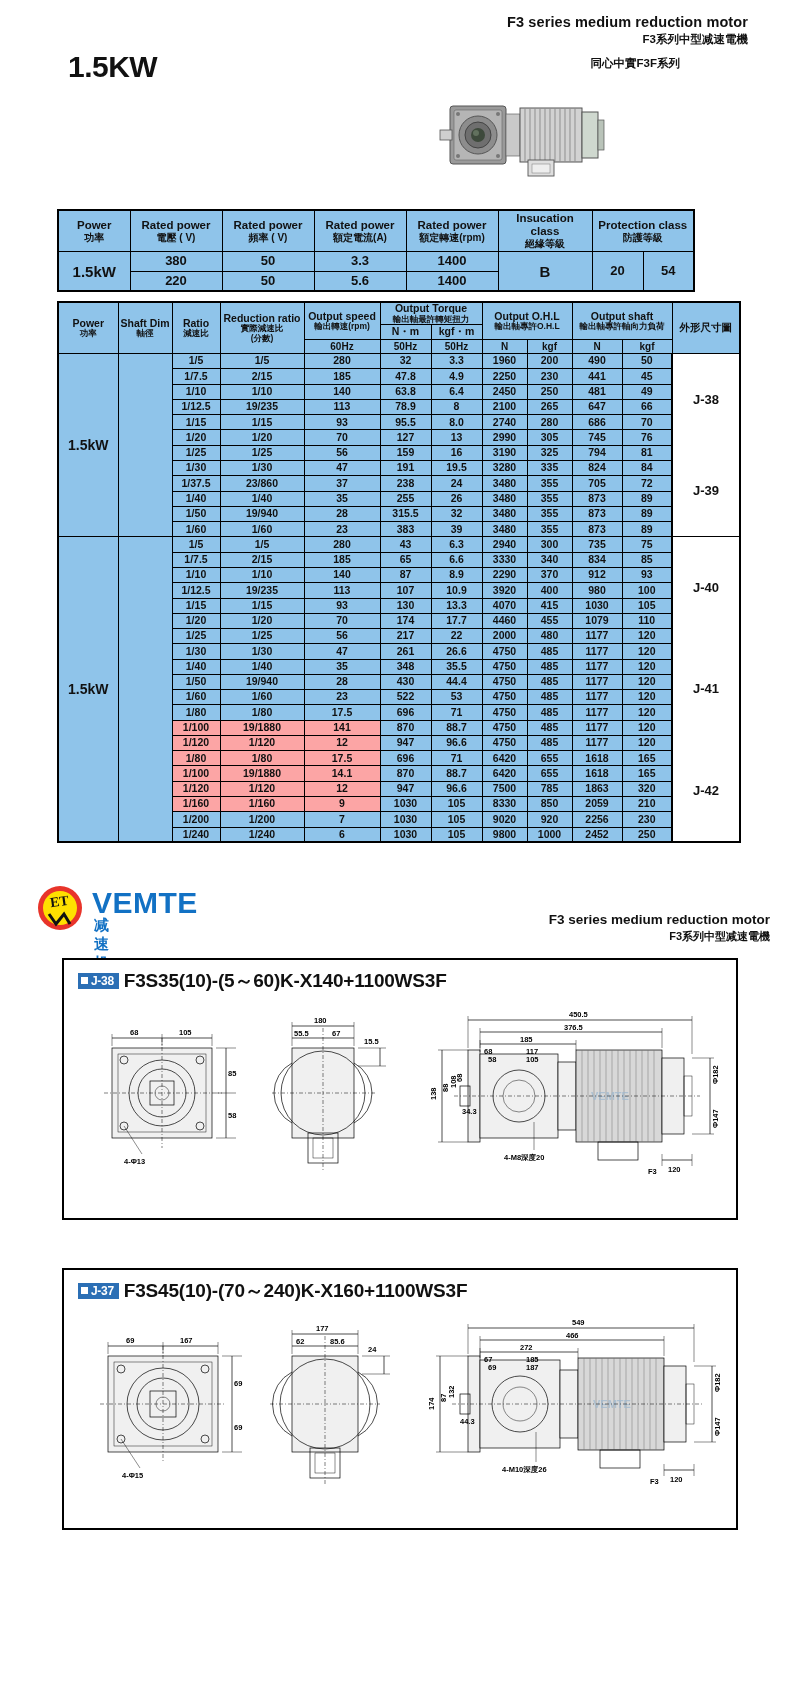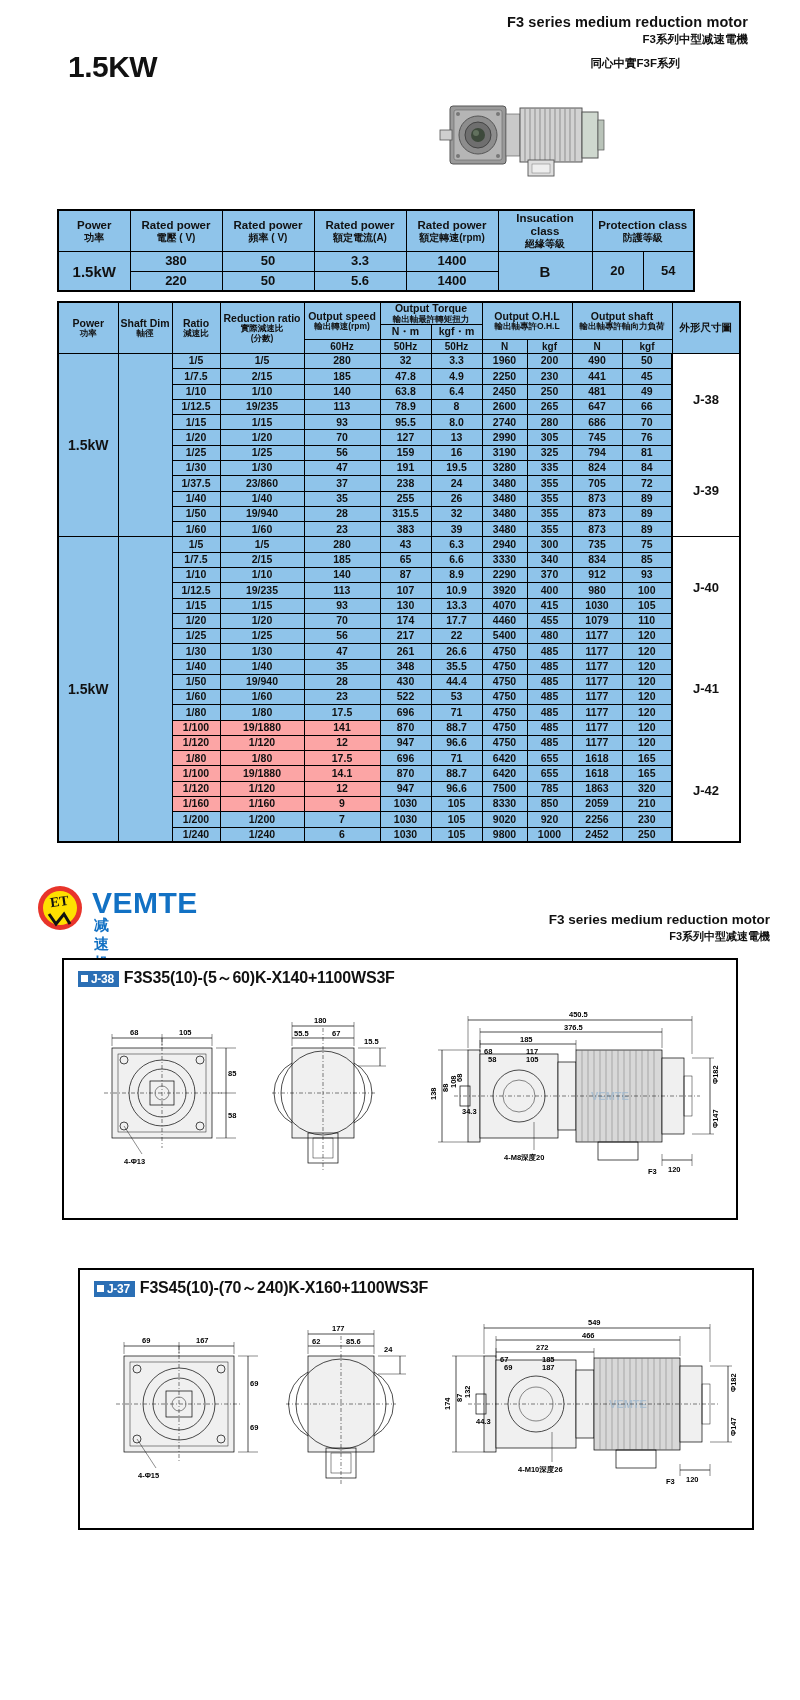--- a/index.html
+++ b/index.html
@@ -97,28 +97,28 @@
   }
 
   
   .panel {
     position: absolute;
     left: 62px; width: 676px;
     border: 2px solid #000;
     background: #fff;
   }
   #panel1 { top: 958px; height: 262px; }
-  #panel2 { top: 1268px; height: 262px; margin-left: 16px; }
+  #panel2 { top: 1268px; height: 262px; }
   .panel-title { position:absolute; left: 14px; top: 8px; display:flex; align-items:center; gap:5px; }
   .tag {
     background:#2b6fb5; color:#fff; font-weight:bold; font-size: 12px;
     padding: 1px 5px 1px 3px; letter-spacing:-.3px;
   }
   .tag .sq { display:inline-block; width:7px; height:7px; background:#fff; margin-right:3px; vertical-align:1px;}
-  .panel-code { font-size: 16px; font-weight: bold; letter-spacing:-.2px; }
+  .panel-code { font-size: 19px; font-weight: bold; letter-spacing:-.2px; }
 
   .dwg { position:absolute; left:0; top: 28px; width: 676px; height: 232px; }
   .dim { font-size: 7.5px; font-weight: bold; fill:#000; font-family:"Liberation Sans", sans-serif; }
   .ln { stroke:#000; stroke-width:0.7; fill:none; }
   .lnt { stroke:#000; stroke-width:0.45; fill:none; }
   .dash { stroke:#000; stroke-width:0.5; fill:none; stroke-dasharray:4 2 1 2; }
   .fillgray { fill:#d8d8d8; stroke:#000; stroke-width:0.7; }
   .filllt { fill:#f0f0f0; stroke:#000; stroke-width:0.7; }
   .wm { fill:#9fb9cf; font-size:11px; font-weight:bold; opacity:.75; font-family:"Liberation Sans", sans-serif;}
 </style>
@@ -320,21 +320,21 @@
           <td>250</td>
           <td>481</td>
           <td>49</td>
         </tr>
         <tr>
           <td>1/12.5</td>
           <td>19/235</td>
           <td>113</td>
           <td>78.9</td>
           <td>8</td>
-          <td>2600</td>
+          <td>2100</td>
           <td>265</td>
           <td>647</td>
           <td>66</td>
         </tr>
         <tr>
           <td>1/15</td>
           <td>1/15</td>
           <td>93</td>
           <td>95.5</td>
           <td>8.0</td>
@@ -494,21 +494,21 @@
           <td>455</td>
           <td>1079</td>
           <td>110</td>
         </tr>
         <tr>
           <td>1/25</td>
           <td>1/25</td>
           <td>56</td>
           <td>217</td>
           <td>22</td>
-          <td>5400</td>
+          <td>2000</td>
           <td>480</td>
           <td>1177</td>
           <td>120</td>
         </tr>
         <tr>
           <td>1/30</td>
           <td>1/30</td>
           <td>47</td>
           <td>261</td>
           <td>26.6</td>

